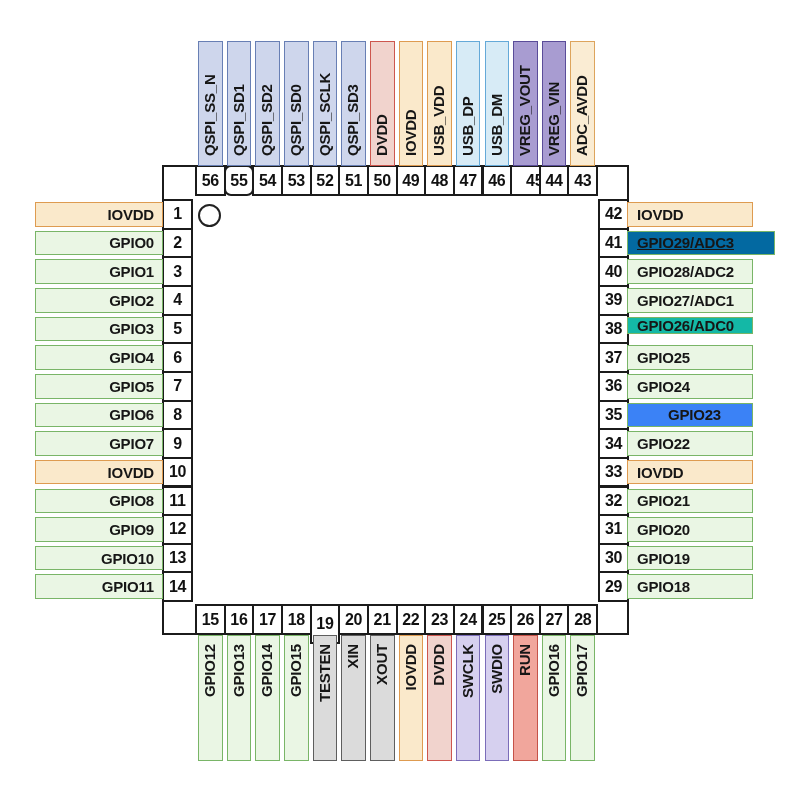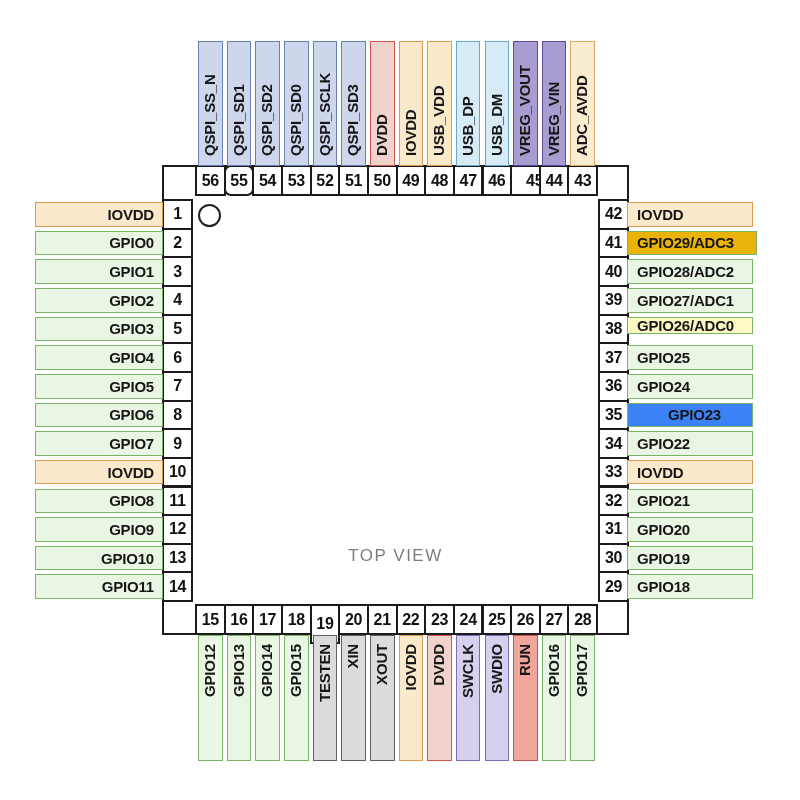--- a/index.html
+++ b/index.html
@@ -46,21 +46,20 @@
     font-weight:bold; font-size:15px; color:#161616; letter-spacing:-0.2px;
     white-space:nowrap; box-sizing:border-box;
   }
 </style>
 </head>
 <body>
 
 <div id="canvas">
   <div class="chip"></div>
   <div class="pin1-circle"></div>
-  <div class="top-view">TOP VIEW</div>
   <div id="pins">
       <div class="cell" style="left: 195px; top: 165px; width: 30.65px; height: 31px;">56</div>
       <div class="plabel" style="left: 198px; top: 41px; width: 24.65px; height: 125px; background: rgb(206, 214, 236); border-color: rgb(104, 127, 180);">
         <div class="vrot" style="width: 122px; height: 21.65px; line-height: 21.65px; transform: rotate(-90deg) translateX(-122px); text-align: left; padding-left: 8px;">QSPI_SS_N</div>
       </div>
       <div class="cell" style="left: 223.65px; top: 165px; width: 30.65px; height: 31px; border-radius: 7px;">55</div>
       <div class="plabel" style="left: 226.65px; top: 41px; width: 24.65px; height: 125px; background: rgb(206, 214, 236); border-color: rgb(104, 127, 180);">
         <div class="vrot" style="width: 122px; height: 21.65px; line-height: 21.65px; transform: rotate(-90deg) translateX(-122px); text-align: left; padding-left: 8px;">QSPI_SD1</div>
       </div>
       <div class="cell" style="left: 252.3px; top: 165px; width: 30.65px; height: 31px;">54</div>
@@ -165,33 +164,33 @@
       </div>
       <div class="cell" style="left: 162px; top: 571.45px; width: 31px; height: 30.65px;">14</div>
       <div class="plabel hlab end" style="left: 35px; top: 574.45px; width: 128px; height: 24.65px; background: rgb(234, 246, 228); border-color: rgb(121, 181, 103);">
         <span>GPIO11</span>
       </div>
       <div class="cell" style="left: 598px; top: 199px; width: 31px; height: 30.65px;">42</div>
       <div class="plabel hlab start" style="left: 627px; top: 202px; width: 126px; height: 24.65px; background: rgb(250, 233, 203); border-color: rgb(222, 155, 80);">
         <span>IOVDD</span>
       </div>
       <div class="cell" style="left: 598px; top: 227.65px; width: 31px; height: 30.65px;">41</div>
-      <div class="plabel hlab start" style="left: 627px; top: 230.65px; width: 130px; height: 24.65px; background: #eab308; border-color: rgb(121, 181, 103);">
+      <div class="plabel hlab start" style="left: 627px; top: 230.65px; width: 148px; height: 24.65px; background: #0369a1; border-color: rgb(121, 181, 103); text-decoration: underline;">
         <span>GPIO29/ADC3</span>
       </div>
       <div class="cell" style="left: 598px; top: 256.3px; width: 31px; height: 30.65px;">40</div>
       <div class="plabel hlab start" style="left: 627px; top: 259.3px; width: 126px; height: 24.65px; background: rgb(234, 246, 228); border-color: rgb(121, 181, 103);">
         <span>GPIO28/ADC2</span>
       </div>
       <div class="cell" style="left: 598px; top: 284.95px; width: 31px; height: 30.65px;">39</div>
       <div class="plabel hlab start" style="left: 627px; top: 287.95px; width: 126px; height: 24.65px; background: rgb(234, 246, 228); border-color: rgb(121, 181, 103);">
         <span>GPIO27/ADC1</span>
       </div>
       <div class="cell" style="left: 598px; top: 313.6px; width: 31px; height: 30.65px;">38</div>
-      <div class="plabel hlab start" style="left: 627px; top: 316.6px; width: 126px; height: 17px; background: #fef9c3; border-color: rgb(121, 181, 103);">
+      <div class="plabel hlab start" style="left: 627px; top: 316.6px; width: 126px; height: 17px; background: #14b8a6; border-color: rgb(121, 181, 103);">
         <span>GPIO26/ADC0</span>
       </div>
       <div class="cell" style="left: 598px; top: 342.25px; width: 31px; height: 30.65px;">37</div>
       <div class="plabel hlab start" style="left: 627px; top: 345.25px; width: 126px; height: 24.65px; background: rgb(234, 246, 228); border-color: rgb(121, 181, 103);">
         <span>GPIO25</span>
       </div>
       <div class="cell" style="left: 598px; top: 370.9px; width: 31px; height: 30.65px;">36</div>
       <div class="plabel hlab start" style="left: 627px; top: 373.9px; width: 126px; height: 24.65px; background: rgb(234, 246, 228); border-color: rgb(121, 181, 103);">
         <span>GPIO24</span>
       </div>

